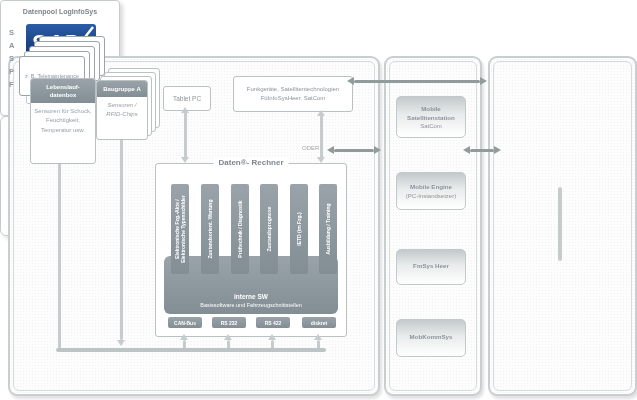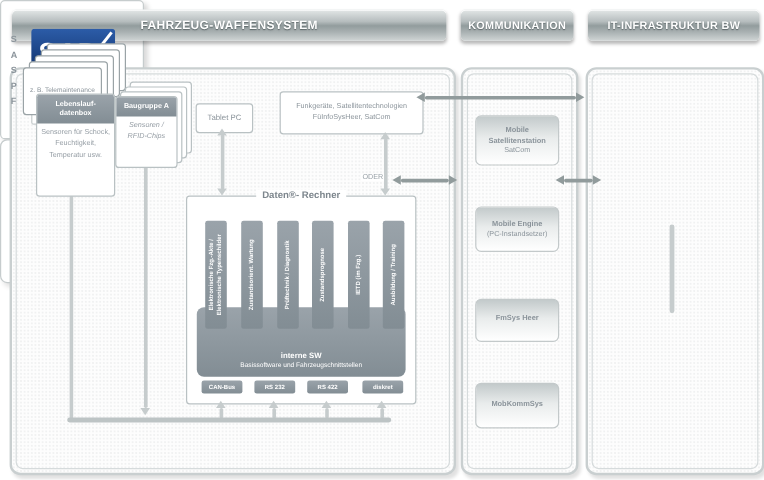--- a/index.html
+++ b/index.html
@@ -101,23 +101,20 @@
   .kcard{position:absolute;width:64px;height:38px;background:#fff;border:1px solid #9aa3a6;border-radius:3px;}
   #kc4{left:39px;top:36px;} #kc3{left:34px;top:41px;} #kc2{left:29px;top:46px;} #kc1{left:24px;top:51px;}
   #kc0{left:19px;top:56px;display:flex;align-items:center;justify-content:center;text-align:center;
        font-size:5.5px;color:#8b949b;line-height:1.5;}
 </style>
 </head>
 <body>
 
 <div id="stage">
 
-  <div class="hbar" id="h-left">FAHRZEUG-WAFFENSYSTEM</div>
-  <div class="hbar" id="h-mid">KOMMUNIKATION</div>
-  <div class="hbar" id="h-right">IT-INFRASTRUKTUR BW</div>
 
   <div class="panel" id="p-left"></div>
   <div class="panel" id="p-mid"></div>
   <div class="panel" id="p-right"></div>
 
   <div class="lline" style="left:58px;top:158px;width:3px;height:192px;"></div>
   <div class="lline" style="left:120px;top:136px;width:3px;height:204px;"></div>
   <div class="tri down" style="left:117px;top:340px;"></div>
 
   <div class="lline" style="left:184px;top:112px;width:3px;height:46px;"></div>

